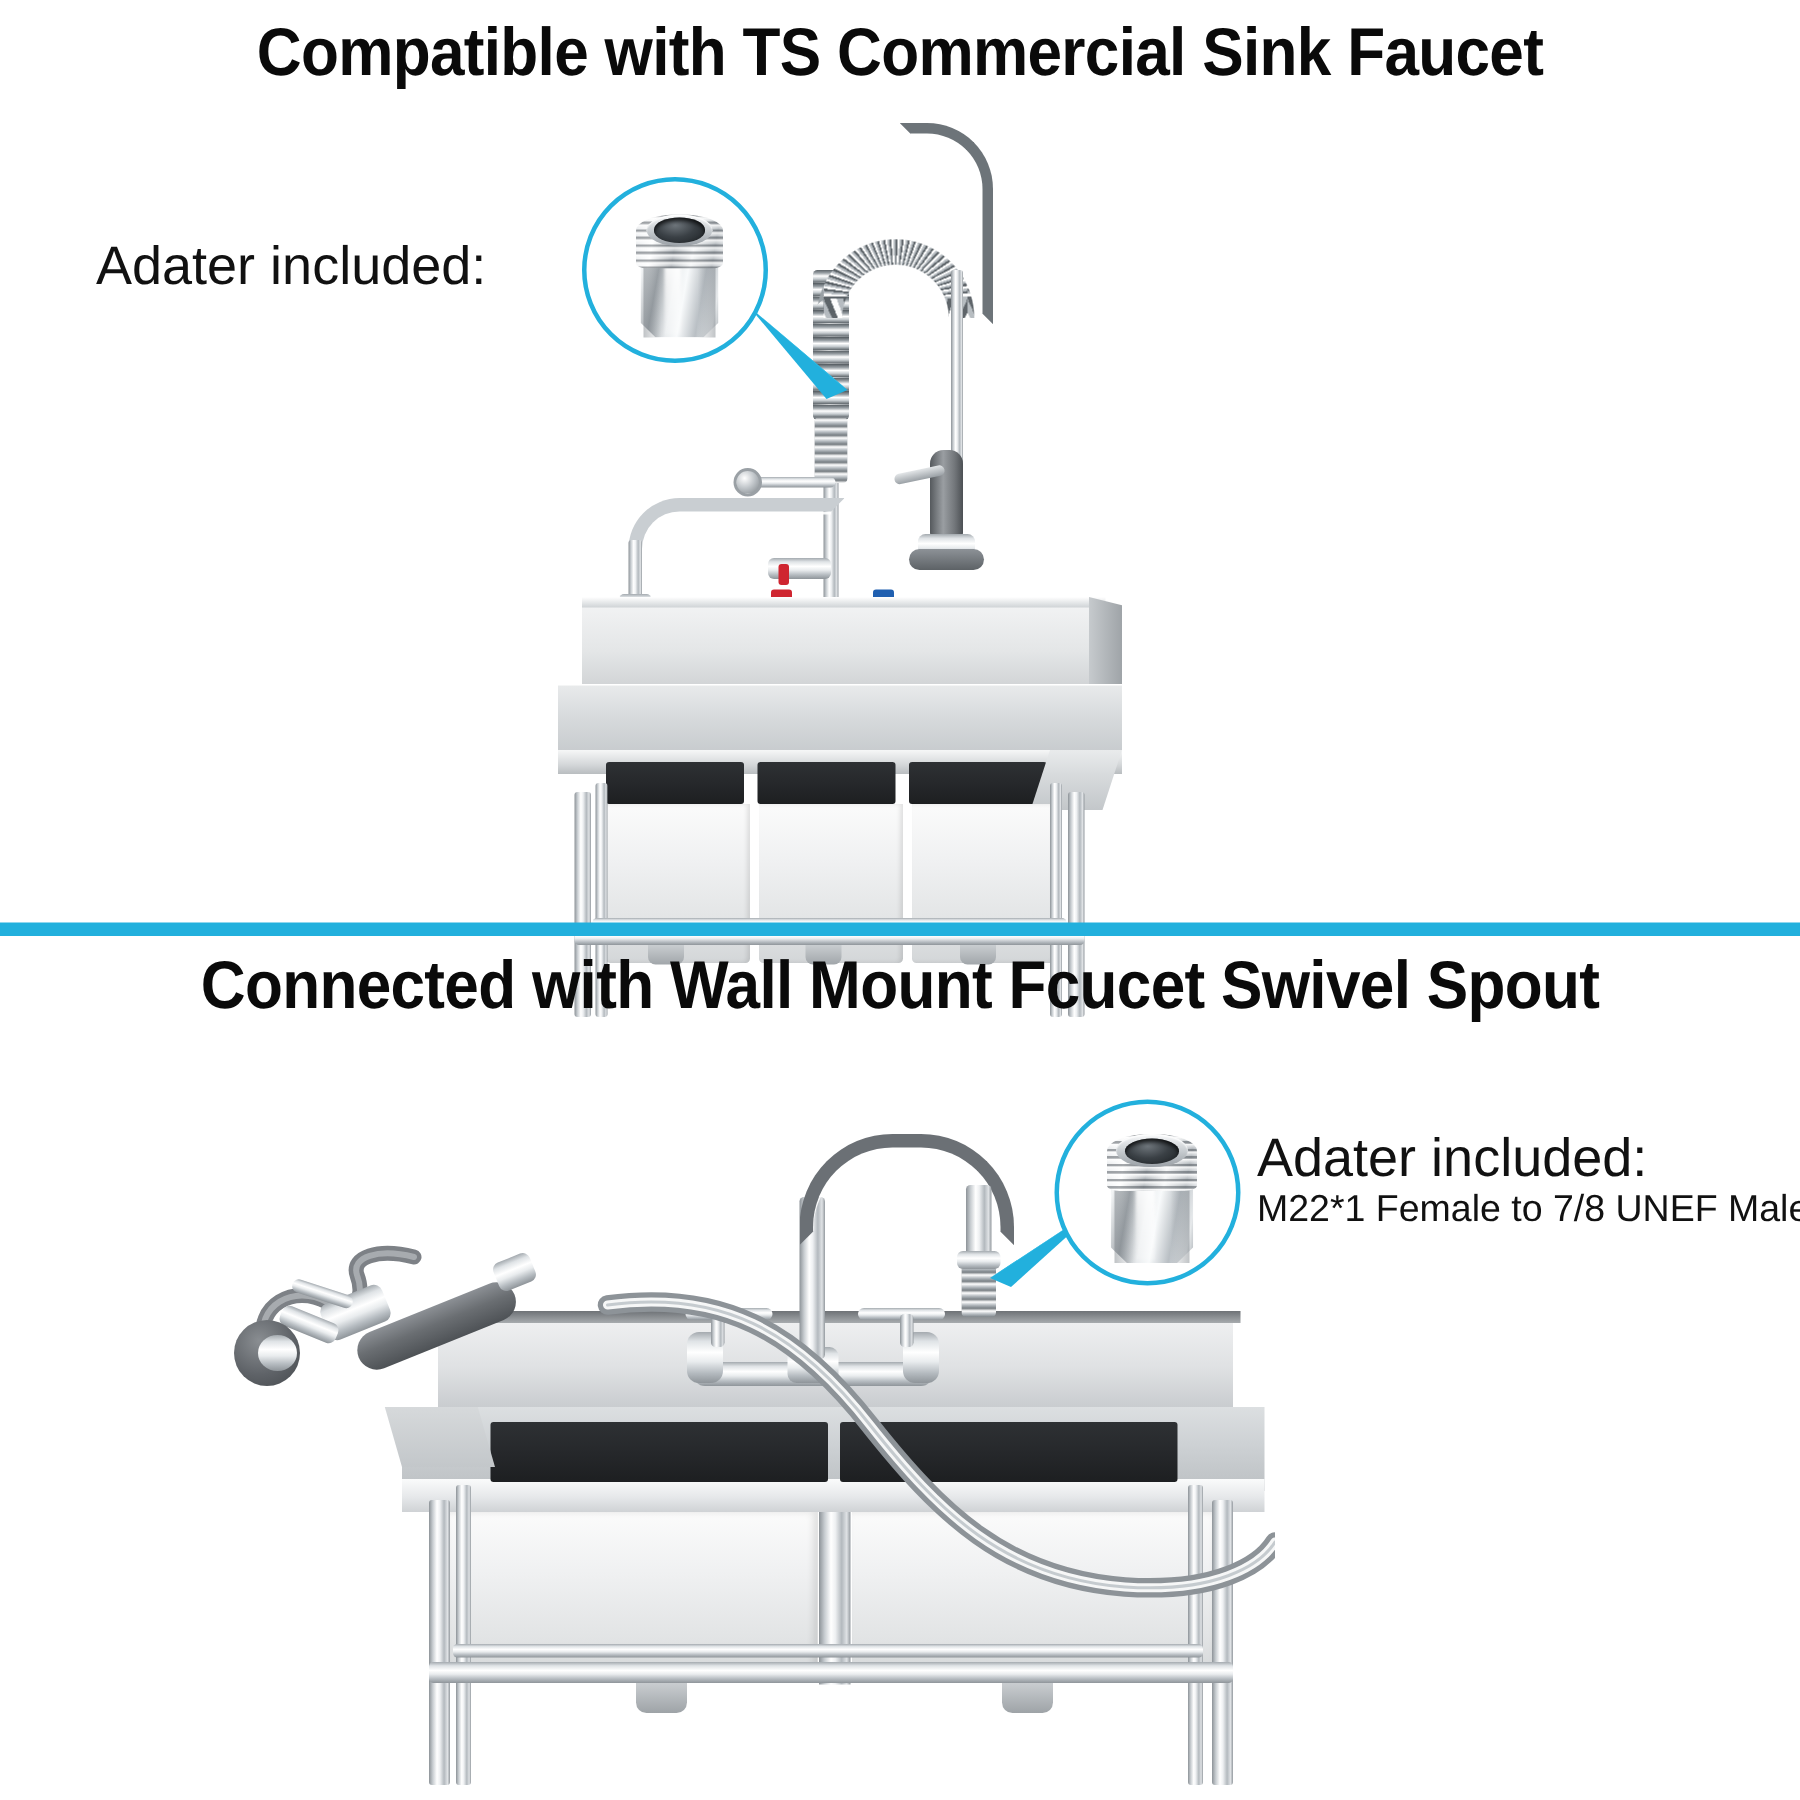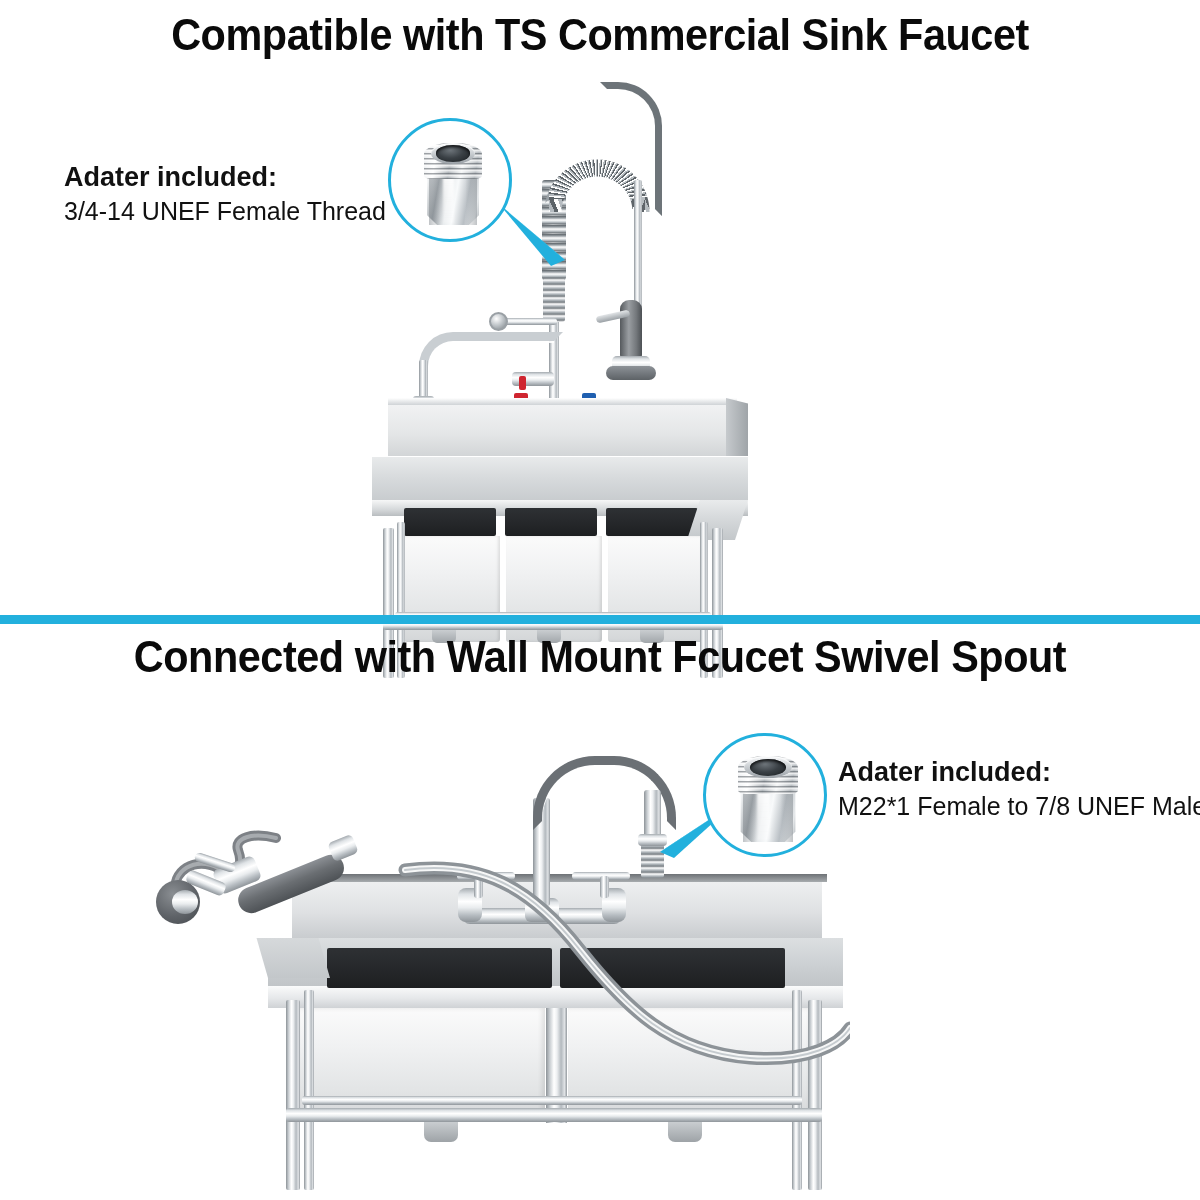--- a/index.html
+++ b/index.html
@@ -49,22 +49,22 @@
     left: 0;
     top: 615px;
     width: 1200px;
     height: 9px;
     background: #22b0dd;
   }
 
   
   .annot { position: absolute; color: #111111; }
   .annot .l1 {
-    font-size: 27px;
-    font-weight: bold;
+    font-size: 36px;
+    font-weight: normal;
     line-height: 34px;
     white-space: nowrap;
   }
   .annot .l2 {
     font-size: 25px;
     font-weight: normal;
     line-height: 34px;
     white-space: nowrap;
   }
   #annot-top { left: 64px; top: 160px; }
@@ -299,21 +299,20 @@
       <div class="facet-r"></div>
       <div class="hilite"></div>
       <div class="thread"></div>
       <div class="bore-lip"></div>
       <div class="bore"></div>
     </div>
   </div>
 
   <div class="annot" id="annot-top">
     <div class="l1">Adater included:</div>
-    <div class="l2">3/4-14 UNEF Female Thread</div>
   </div>
 
   <div id="divider"></div>
 
   <div class="panel-title" id="title-bottom">Connected with Wall Mount Fcucet Swivel Spout</div>
 
   <div id="illus-bottom">
 
     <div class="abs" style="left:292px; top:190px; width:530px; height:58px;
                 background:linear-gradient(180deg,#eff0f1 0%,#dfe1e3 55%,#c9cccf 100%);"></div>

